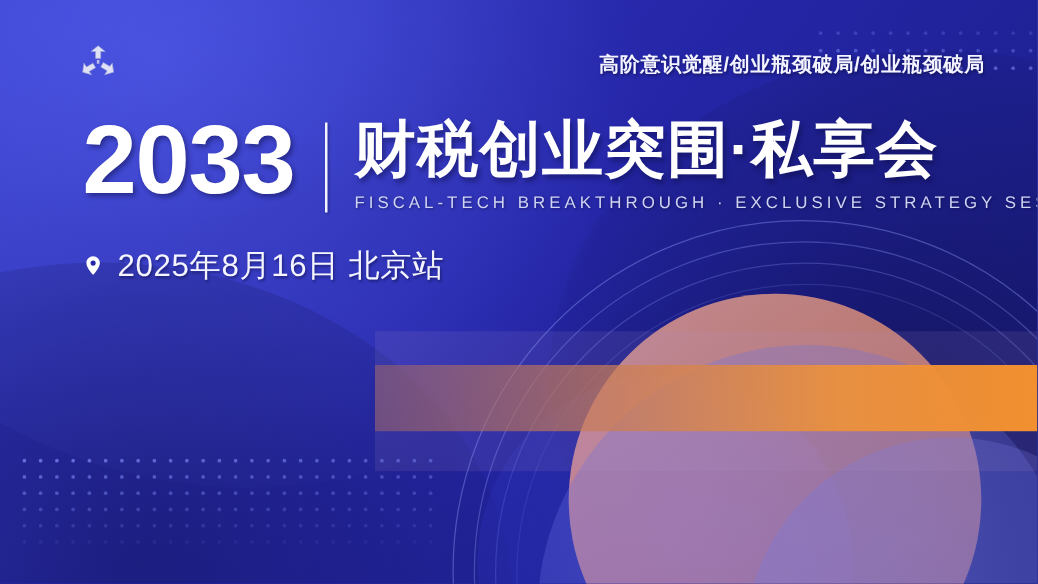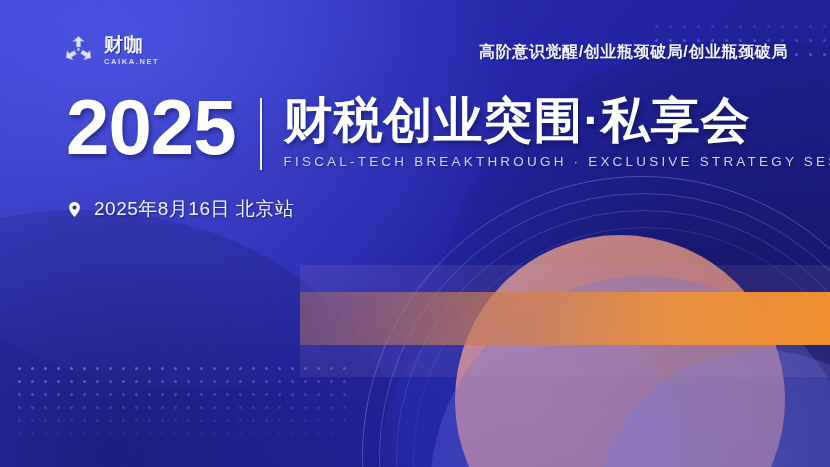--- a/index.html
+++ b/index.html
@@ -153,21 +153,21 @@
     margin-top:7px; white-space:nowrap;
     text-shadow:1px 1px 2px rgba(12,12,60,0.5);
   }
 
   .meta-row {
     position:absolute; left:66px; top:196px;
     display:flex; align-items:center; gap:11px;
   }
   .pin-icon { width:17px; height:17px; display:block; flex:none; }
   .meta-text {
-    font-size:19px; color:#f4f5ff; letter-spacing:0.5px;
+    font-size:25px; color:#f4f5ff; letter-spacing:0.5px;
     text-shadow:1px 1px 2px rgba(12,12,60,0.5);
   }
 </style>
 </head>
 <body>
 
 <div id="banner">
 
   <div class="deco hl-tl"></div>
   <div class="deco vig-bl"></div>
@@ -392,30 +392,26 @@
     <svg class="logo-mark" viewBox="0 0 64 64">
       <g fill="#dfe2f5" stroke="#9ba2d8" stroke-width="1">
         <path d="M32 5 L43 14 L36 14 L36 25 L28 25 L28 14 L21 14 Z"></path>
         <path d="M8 46 L10 32 L14 38 L24 32 L28 39 L18 45 L22 50 Z"></path>
         <path d="M56 46 L42 50 L46 44 L36 38 L40 31 L50 37 L54 32 Z"></path>
       </g>
       <g fill="#b9bfe6">
         <path d="M30 27 L34 27 L34 33 L30 33 Z"></path>
       </g>
     </svg>
-    <div class="logo-text">
-      <div class="logo-cn">财咖</div>
-      <div class="logo-en">CAIKA.NET</div>
-    </div>
   </div>
 
   <div class="tagline">高阶意识觉醒/创业瓶颈破局/创业瓶颈破局</div>
 
   <div class="title-row">
-    <div class="year">2025</div>
+    <div class="year">2033</div>
     <div class="divider"></div>
     <div class="title-block">
       <div class="title-cn">财税创业突围·私享会</div>
       <div class="title-en">FISCAL-TECH BREAKTHROUGH · EXCLUSIVE STRATEGY SESSION</div>
     </div>
   </div>
 
   <div class="meta-row">
     <svg class="pin-icon" viewBox="0 0 24 24">
       <path d="M12 1.5c-4.2 0-7.6 3.4-7.6 7.6 0 5.6 7.6 13.4 7.6 13.4s7.6-7.8 7.6-13.4c0-4.2-3.4-7.6-7.6-7.6z" fill="#ffffff"></path>

